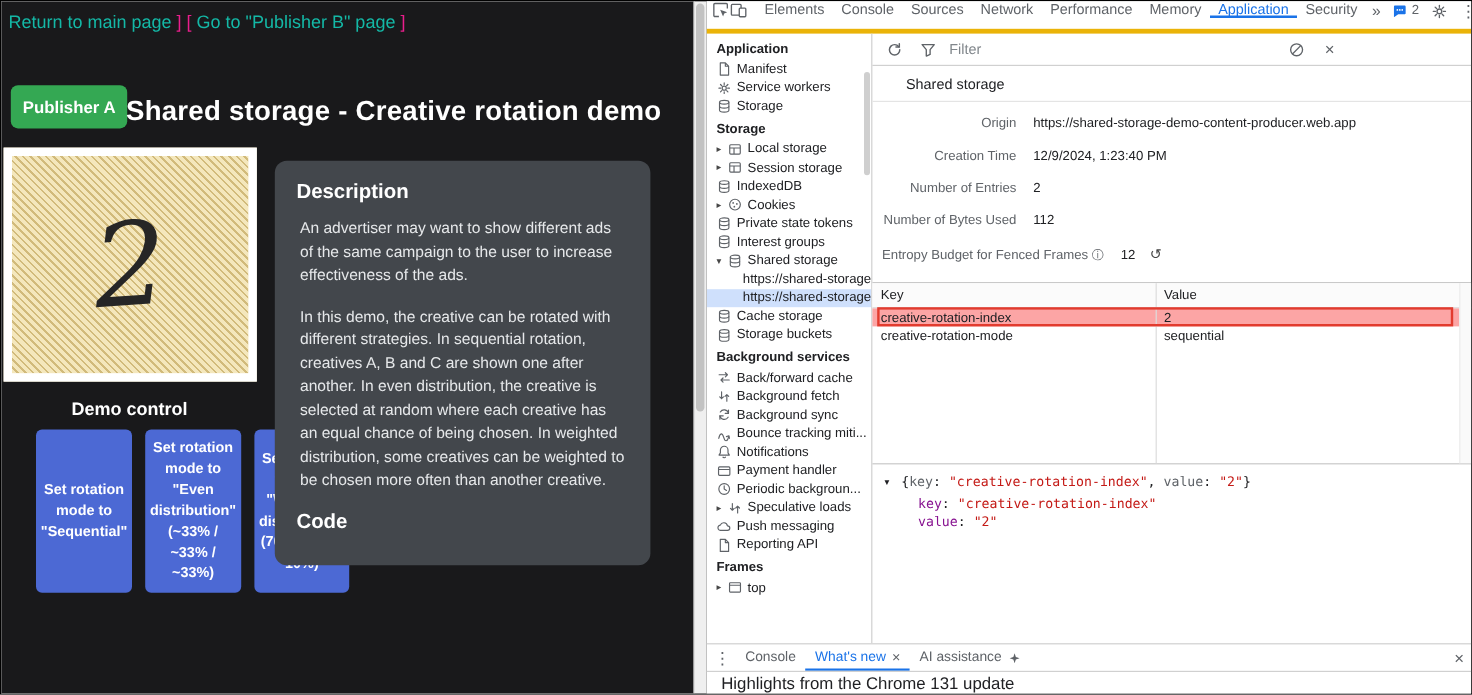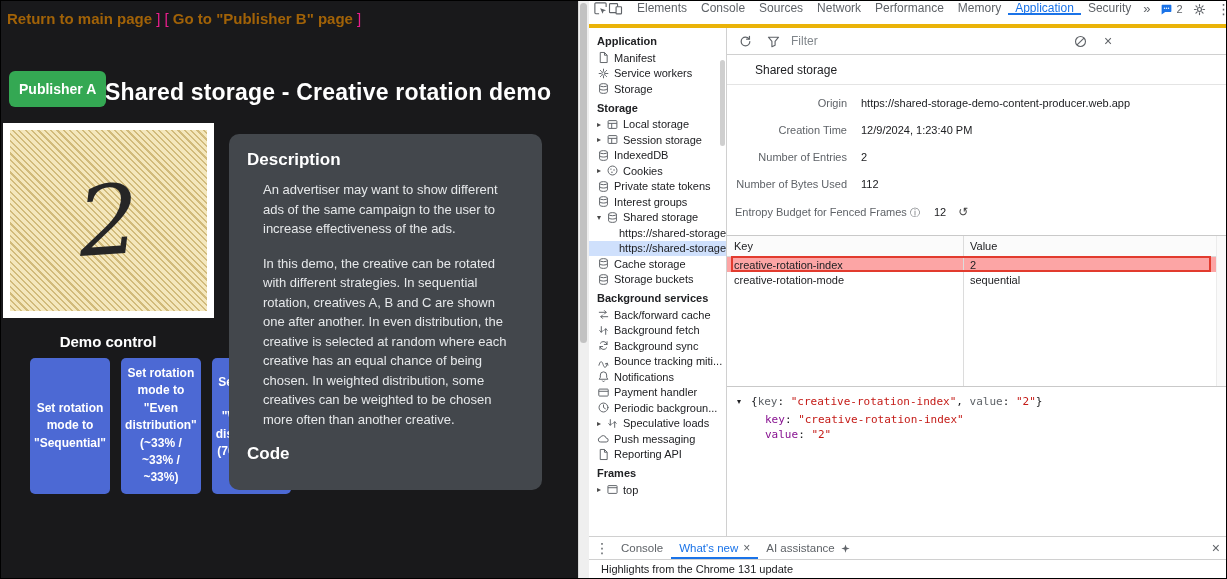--- a/index.html
+++ b/index.html
@@ -4,39 +4,39 @@
 <style>
   html,body {margin:0; padding:0; background:#fff;}
   #app {position:relative; width:1227px; height:579px; border:1px solid #000; box-sizing:border-box;
         overflow:hidden; font-family:"Liberation Sans", sans-serif;}
 
   
   .page {position:absolute; top:0; bottom:0; left:0; width:588px; background:#19191b; overflow:hidden;}
   .page-scroll {position:absolute; top:0; right:0; bottom:0; width:10px; background:#efefef; border-left:1px solid #d9d9d9;}
   .page-thumb {position:absolute; top:2px; left:1px; width:7px; height:340px; background:#c2c2c2; border-radius:4px;}
   .nav {position:absolute; left:6px; top:9px; font-size:15px; color:#e91e8c; white-space:nowrap;}
-  .nav a {color:#a16207; text-decoration:none; cursor:pointer;font-weight:bold;}
+  .nav a {color:#14b8a6; text-decoration:none; cursor:pointer;}
   .badge {position:absolute; left:8px; top:70px; background:#34a853; color:#fff; font-size:14px; font-weight:700;
           padding:10px 10px; border-radius:6px;}
   .page-title {position:absolute; left:104px; top:78px; font-size:23px; font-weight:700; color:#fff; letter-spacing:.2px;}
   .creative {position:absolute; left:2px; top:122px; width:197px; height:181px; border:7px solid #fff;
              background-color:#f4e7bc;
              background-image:repeating-linear-gradient(45deg, rgba(167,132,43,0) 0 3px, rgba(167,132,43,.45) 3px 4.5px);
              display:flex; align-items:center; justify-content:center;}
   .creative-num {font-family:"DejaVu Serif", serif; font-style:italic; font-size:96px; color:#262626;
                  transform:rotate(-4deg); line-height:1;}
   .demo-heading {position:absolute; left:0; top:332px; width:214px; text-align:center; color:#fff; font-size:15px; font-weight:700;}
   .btn-col {position:absolute; left:29px; top:357px; width:149px; display:flex; flex-direction:row; gap:11px;}
   .demo-btn {background:#4c69d4; border:none; border-radius:5px; color:#fff; font-weight:700; font-size:12px;
              line-height:1.45; padding:7px 4px; font-family:inherit; cursor:pointer;}
   .demo-btn span {display:block;}
   .desc-panel {position:absolute; left:228px; top:133px; width:313px; box-sizing:border-box; background:#43474c;
                border-radius:10px; padding:16px 18px 18px; color:#e6e8ea;}
   .desc-h {font-size:17px; font-weight:700; color:#fff; margin:0 0 10px;}
-  .desc-p {font-size:13px; line-height:1.5; margin:0 16px 15px;}
+  .desc-p {font-size:13px; line-height:1.5; margin:0 3px 15px;}
   .code-h {font-size:17px; font-weight:700; color:#fff; margin:2px 0 8px;}
   .desc-ul {margin:0; padding-left:20px; font-size:13px; line-height:1.55;}
   .desc-ul a {color:#e91e8c; text-decoration:none; cursor:pointer;}
 
   
   .devtools {position:absolute; top:0; bottom:0; left:588px; right:0; background:#fff; display:flex; flex-direction:column;
              color:#202124;}
   .ic {width:13px; height:13px; color:#5f6368; flex:none;}
   .glyph {font-size:14px; color:#5f6368; display:flex; align-items:center; justify-content:center; cursor:pointer;}
 
@@ -102,21 +102,21 @@
 
   .dt-drawer {flex:none; height:23px; border-top:1px solid #d0d0d0; display:flex; align-items:stretch;
               padding:0 6px; box-sizing:border-box;}
   .drawer-menu {align-self:center; margin-right:4px;}
   .drawer-tab {display:flex; align-items:center; gap:5px; padding:0 8px; font-size:11.5px; color:#5f6368; cursor:pointer;}
   .drawer-tab.active {color:#1a73e8; box-shadow:inset 0 -2px 0 #1a73e8;}
   .tab-close {font-size:12px; color:#5f6368;}
   .spark {width:11px; height:11px; color:#5f6368;}
   .drawer-close {margin-left:auto; align-self:center;}
   .dt-statusbar {flex:none; height:19px; border-top:1px solid #d0d0d0; display:flex; align-items:center;
-                 padding-left:12px; font-size:11px; color:#202124; box-sizing:border-box;}
+                 padding-left:12px; font-size:14px; color:#202124; box-sizing:border-box;}
 </style>
 </head>
 <body>
 
 <svg style="position:absolute;width:0;height:0;overflow:hidden" aria-hidden="true">
   <symbol id="i-file" viewBox="0 0 16 16">
       <g fill="none" stroke="currentColor" stroke-width="1.2" stroke-linejoin="round">
         <path d="M4 1.8h5.2L12.5 5.2v9H4z"></path>
         <path d="M9.2 1.8v3.4h3.3"></path>
       </g>

